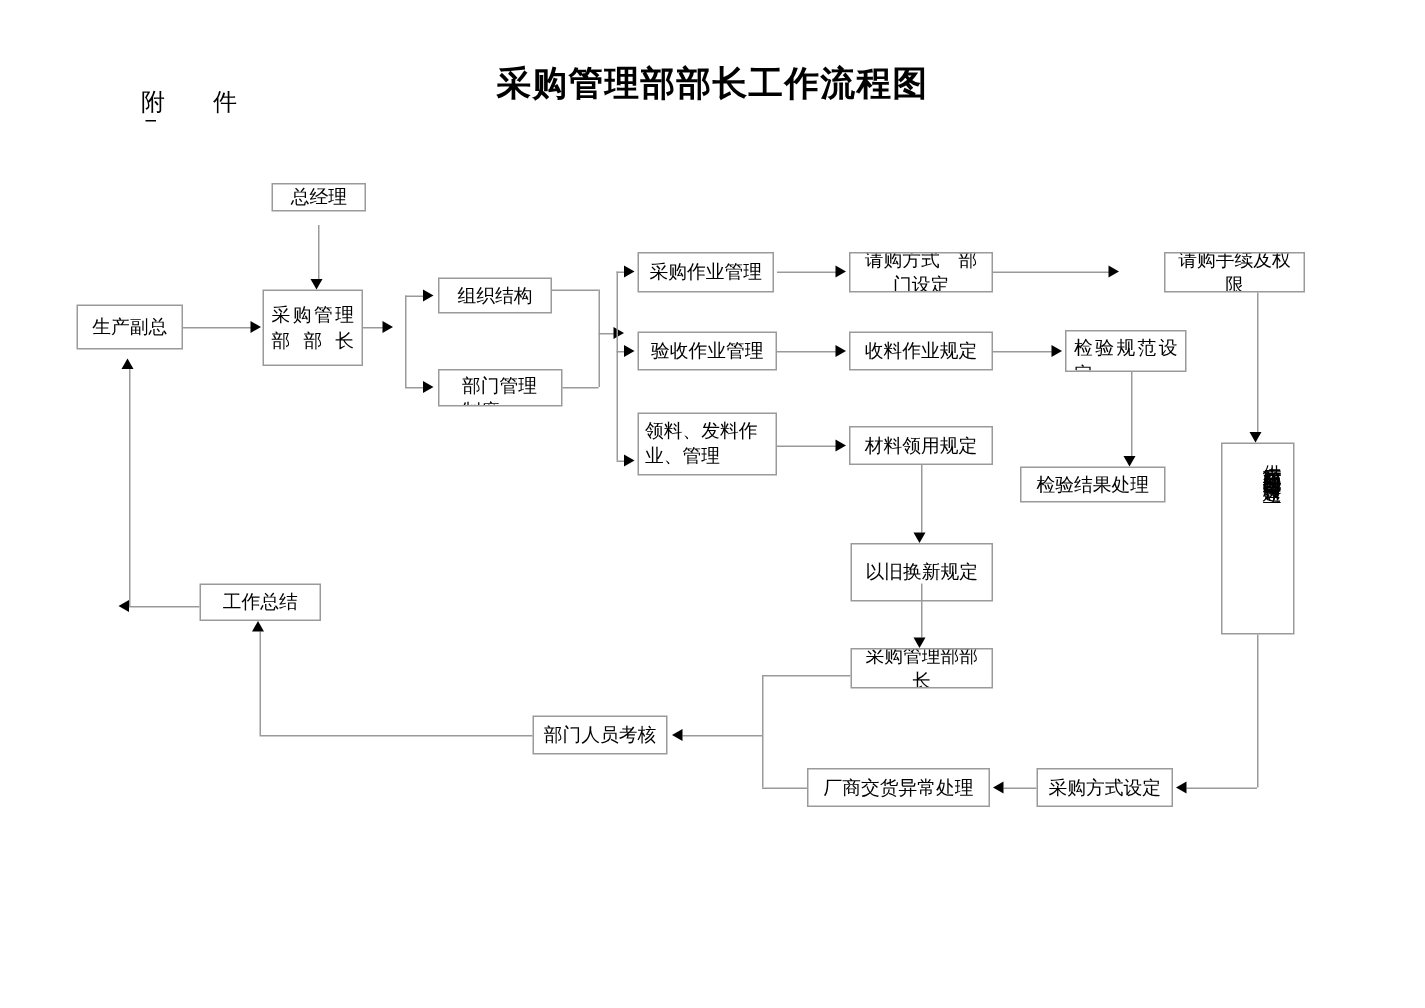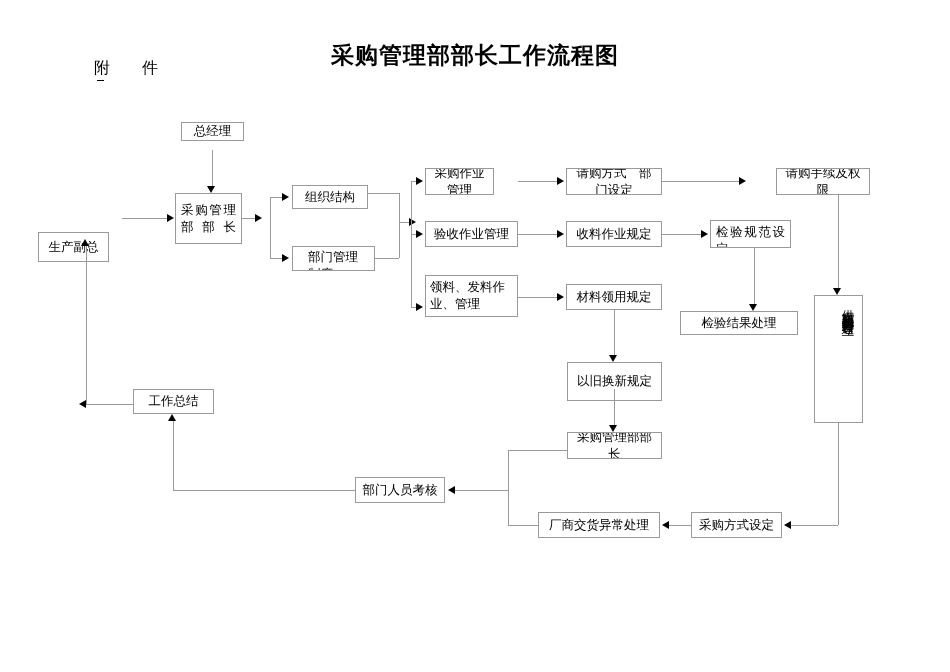--- a/index.html
+++ b/index.html
@@ -120,37 +120,37 @@
 <div id="page">
 
   <div class="doc-title">采购管理部部长工作流程图</div>
   <div class="attach-label">附  件</div>
   <div class="attach-tick"></div>
 
   <div class="node center" style="left:181px; top:122px; width:63px; height:19px;">
     <span class="txt">总经理</span>
     </div>
 
-  <div class="node center" style="left:38px; top:203px; width:71px; height:30px;margin-top:29px;">
+  <div class="node center" style="left:51px; top:203px; width:71px; height:30px;">
     <span class="txt">生产副总</span>
     </div>
 
   <div class="node center just" style="left:175px; top:193px; width:67px; height:51px; padding:4px 5px;">
     <span class="txt">采购管理部部长</span>
     </div>
 
   <div class="node center" style="left:292px; top:185px; width:76px; height:24px;">
     <span class="txt">组织结构</span>
     </div>
 
   <div class="node left" style="left:292px; top:246px; width:83px; height:25px; padding:2px 15px;">
     <span class="txt">部门管理制度</span>
     </div>
 
-  <div class="node center" style="left:425px; top:168px; width:69px; height:27px;">
+  <div class="node center" style="left:425px; top:168px; width:91px; height:27px;">
     <span class="txt">采购作业管理</span>
     </div>
 
   <div class="node center" style="left:425px; top:221px; width:93px; height:26px;">
     <span class="txt">验收作业管理</span>
     </div>
 
   <div class="node center" style="left:566px; top:168px; width:96px; height:27px;">
     <span class="txt">请购方式　部门设定</span>
     </div>
@@ -176,21 +176,21 @@
     </div>
 
   <div class="node center" style="left:748px; top:168px; width:94px; height:27px;margin-left:28px;">
     <span class="txt">请购手续及权限</span>
     </div>
 
   <div class="node just" style="left:710px; top:220px; width:81px; height:28px; padding:3px 5px;">
     <span class="txt">检验规范设定</span>
     </div>
 
-  <div class="node center" style="left:680px; top:311px; width:118px; height:24px;">
+  <div class="node center" style="left:680px; top:311px; width:97px; height:24px;">
     <span class="txt">检验结果处理</span>
     </div>
 
   <div class="node vertical" style="left:814px; top:295px; width:49px; height:128px;">
     <span class="txt">供应商与料厂的选择与资料建立</span>
     </div>
 
   <div class="node center" style="left:355px; top:477px; width:90px; height:26px;">
     <span class="txt">部门人员考核</span>
     </div>

